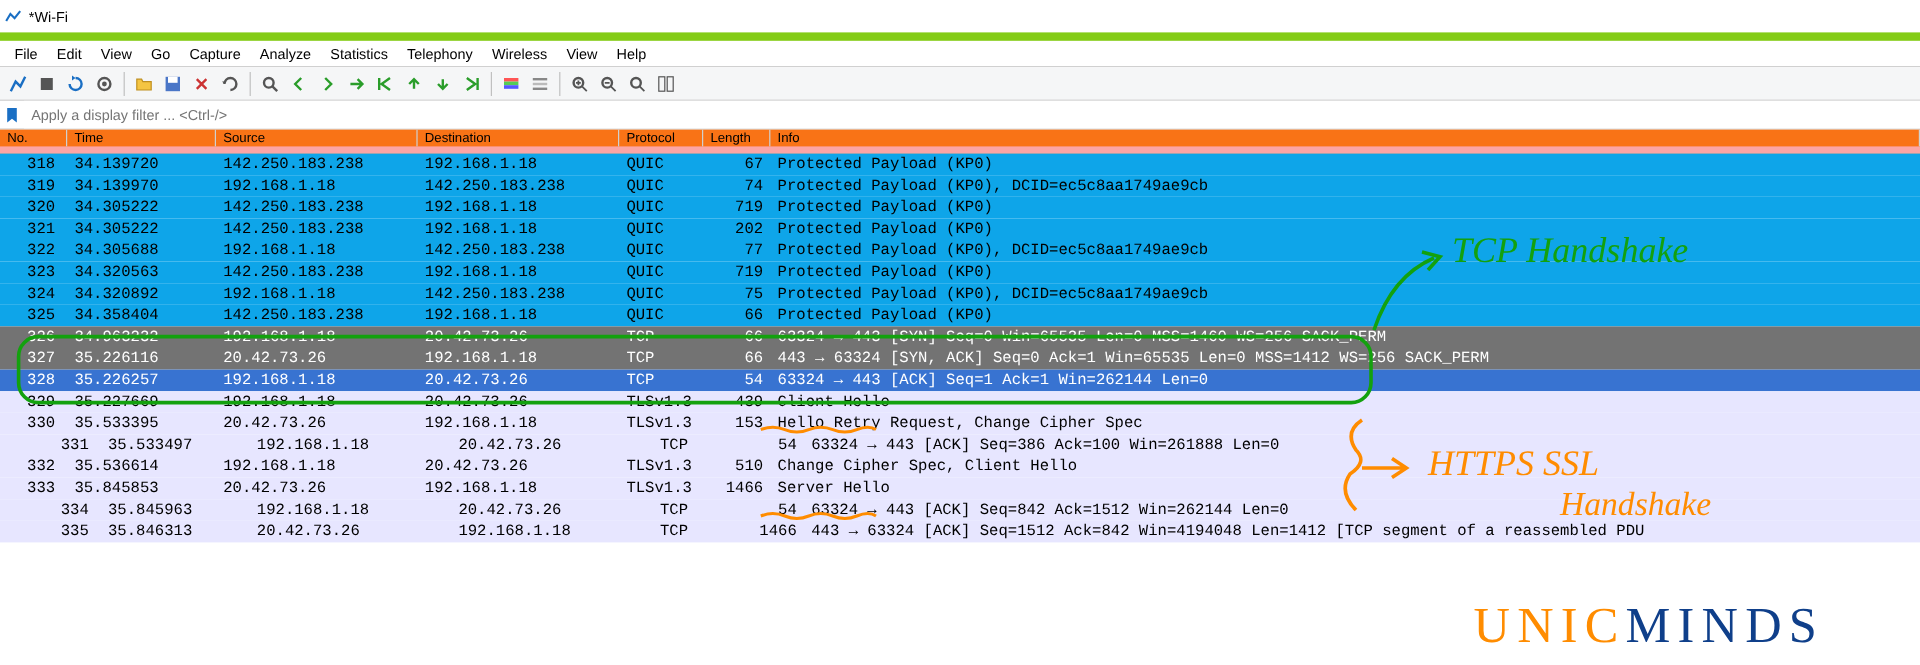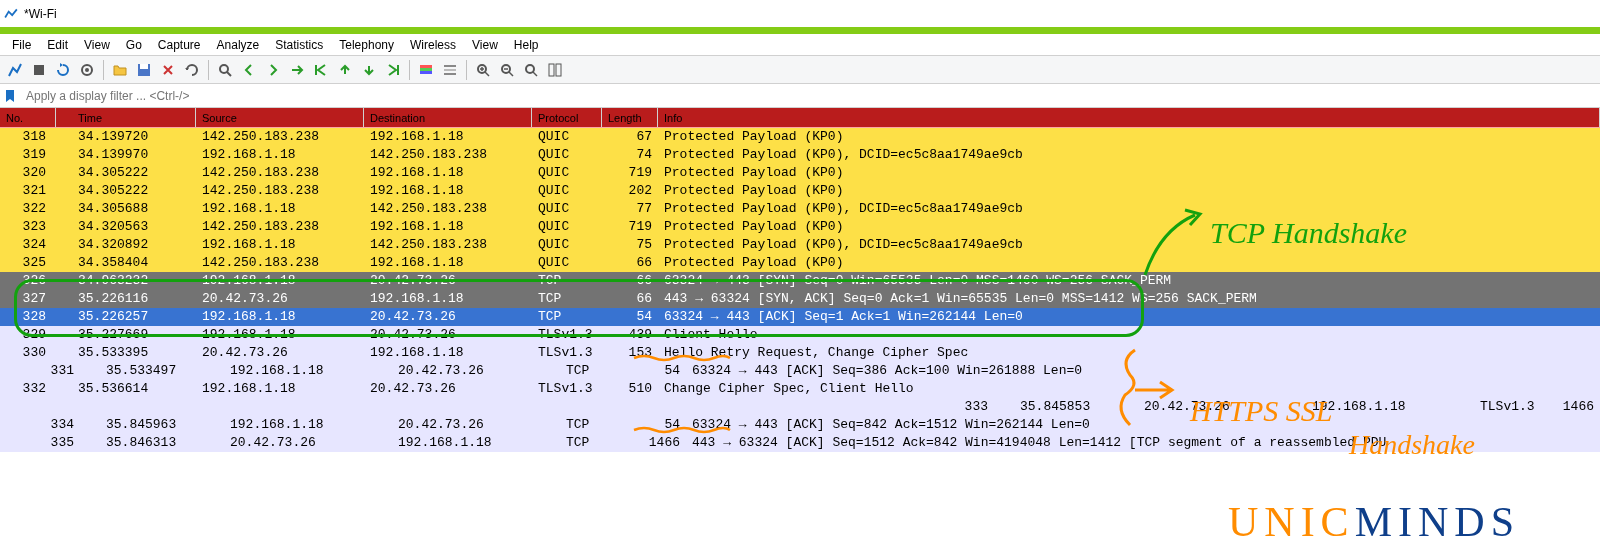--- a/index.html
+++ b/index.html
@@ -75,33 +75,33 @@
   border: none;
   padding: 0 6px;
   font-size: 12px;
   background: #fff;
   outline: none;
   color: #777;
 }
 .packet-header {
   display: flex;
   height: 20px;
-  border-bottom: 1px solid #fca5a5;
-  background: #b91c1c;
+  border-bottom: 6px solid #fca5a5;
+  background: #f97316;
   font-size: 11px;
 }
 .packet-header .col {
   border-right: 1px solid #d0d0d0;
   padding: 2px 6px;
   display: flex;
   align-items: center;
   color: #000;
 }
 .col-no   { width: 56px; }
-.col-time { width: 124px; margin-left: 16px; }
+.col-time { width: 124px; }
 .col-src  { width: 168px; }
 .col-dst  { width: 168px; }
 .col-proto{ width: 70px; }
 .col-len  { width: 56px; }
 .col-info { flex: 1; }
 .packet-list {
   font-family: Consolas, "Courier New", monospace;
   font-size: 13px;
   line-height: 18px;
 }
@@ -110,21 +110,21 @@
   height: 18px;
   align-items: center;
 }
 .row .cell {
   padding: 0 6px;
   overflow: hidden;
   white-space: nowrap;
 }
 .row .cell.col-no { text-align: right; padding-right: 10px;}
 .row .cell.col-len { text-align: right; padding-right: 6px;}
-.row.quic { background: #fde047; justify-content: flex-end; }
+.row.quic { background: #0ea5e9; justify-content: flex-end; }
 .row.tcp  { background: #e7e6ff; padding-left: 28px; }
 .row.tls  { background: #e7e6ff; justify-content: flex-end; }
 .row.tcp-syn { background: #737373; color: #fff; }
 .row.selected {
   background: #3873d1;
   color: #fff;
 }
 .green-box {
   position: absolute;
   left: 14px;
@@ -133,41 +133,40 @@
   height: 58px;
   border: 3px solid #13a10e;
   border-radius: 18px;
   pointer-events: none;
 }
 .handwritten {
   position: absolute;
   font-family: "Comic Sans MS", cursive;
   font-weight: 400;
   pointer-events: none;
-  margin-top: 24px;
 }
 .hw1 {
   color: #13a10e;
   font-size: 30px;
   top: 192px;
   left: 1210px;
   font-style: italic;
 }
 .hw2 {
   color: #ff8c00;
   font-size: 30px;
   top: 370px;
   left: 1190px;
   font-style: italic;
 }
 .hw3 {
   color: #ff8c00;
   font-size: 28px;
   top: 405px;
-  left: 1349px;
+  left: 1300px;
   font-style: italic;
 }
 .orange-squiggle {
   position: absolute;
   pointer-events: none;
   stroke: #ff8c00;
   fill: none;
   stroke-width: 2.5;
 }
 .green-arrow {
@@ -505,20 +504,21 @@
       <div class="cell col-len">510</div>
       <div class="cell col-info">Change Cipher Spec, Client Hello</div>
     </div>
     <div class="row tls">
       <div class="cell col-no">333</div>
       <div class="cell col-time">35.845853</div>
       <div class="cell col-src">20.42.73.26</div>
       <div class="cell col-dst">192.168.1.18</div>
       <div class="cell col-proto">TLSv1.3</div>
       <div class="cell col-len">1466</div>
+      <div class="cell col-info">Server Hello</div>
     </div>
     <div class="row tcp">
       <div class="cell col-no">334</div>
       <div class="cell col-time">35.845963</div>
       <div class="cell col-src">192.168.1.18</div>
       <div class="cell col-dst">20.42.73.26</div>
       <div class="cell col-proto">TCP</div>
       <div class="cell col-len">54</div>
       <div class="cell col-info">63324 → 443 [ACK] Seq=842 Ack=1512 Win=262144 Len=0</div>
     </div>

